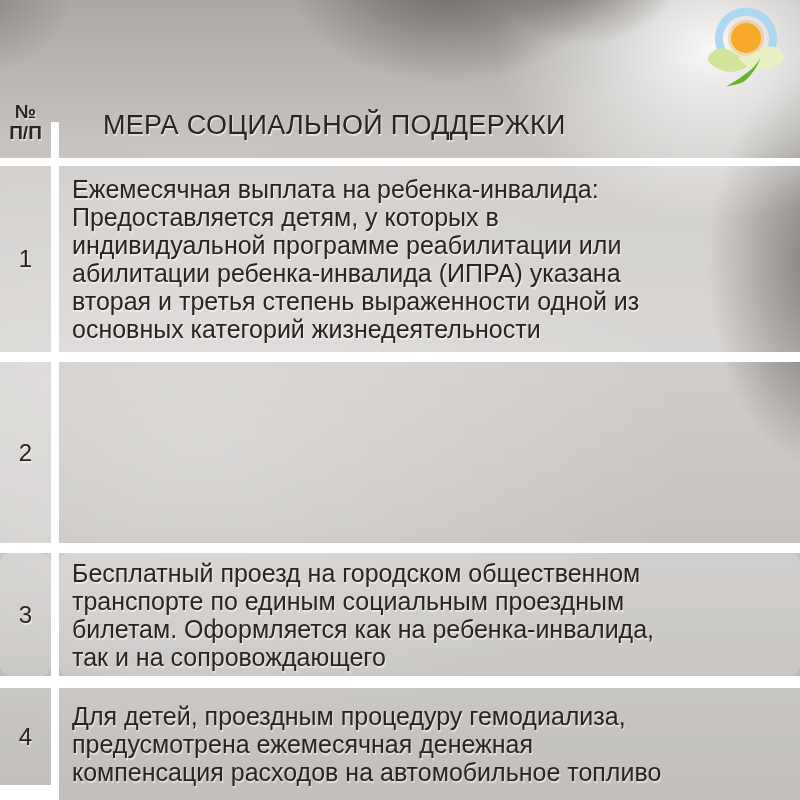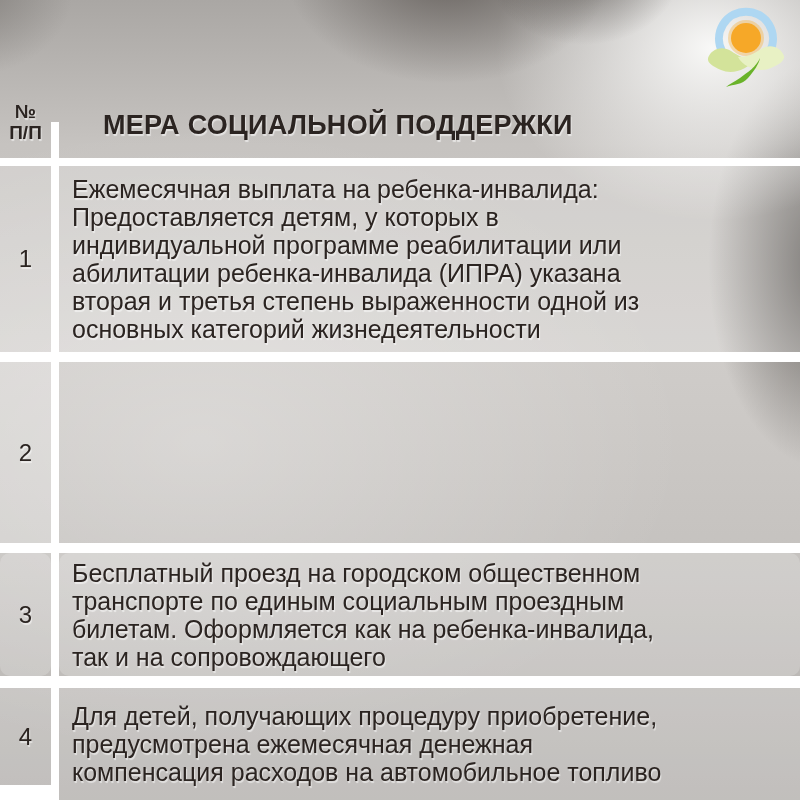--- a/index.html
+++ b/index.html
@@ -23,21 +23,21 @@
   .r2 { top:362px; height:181px; }
   .r3 { top:553px; height:123px;border-radius:10px; }
   .r4 { top:688px; height:112px; }
   .num.r4 { height:97px; }
   .hdr-num { position:absolute; left:0; top:92px; width:51px; height:66px; box-sizing:border-box;
              display:flex; flex-direction:column; justify-content:flex-end; align-items:center;
              padding-bottom:15px; text-align:center; color:#2b2421; font-weight:700;
              font-size:19px; line-height:21px; white-space:pre-line;
              text-shadow:1px 2px 1px rgba(255,255,255,0.55); }
   .hdr-title { position:absolute; left:59px; top:92px; width:741px; height:66px; box-sizing:border-box;
-               display:flex; align-items:center; padding-left:44px; color:#2b2421; font-weight:700;
+               display:flex; align-items:center; padding-left:44px; color:#2b2421; font-weight:400;
                font-size:27px; letter-spacing:0.3px;
                text-shadow:1px 2px 1px rgba(255,255,255,0.55); }
   .line { position:absolute; background:#ffffff; }
   .vline { left:51px; top:122px; width:8px; height:678px; }
   .h0 { left:0; top:158px; width:800px; height:8px; }
   .g1 { left:0; top:352px; width:800px; height:10px; }
   .g2 { left:0; top:543px; width:800px; height:10px; }
   .g3 { left:0; top:676px; width:800px; height:12px; }
   .numfoot { left:0; top:785px; width:51px; height:15px; }
   .logo { position:absolute; left:698px; top:2px; width:96px; height:96px; }
@@ -77,17 +77,17 @@
 
   <div class="cell num r2">2</div>
 
   <div class="cell num r3">3</div>
   <div class="cell txt r3">Бесплатный проезд на городском общественном
 транспорте по единым социальным проездным
 билетам. Оформляется как на ребенка-инвалида,
 так и на сопровождающего</div>
 
   <div class="cell num r4">4</div>
-  <div class="cell txt r4">Для детей, получающих процедуру приобретение,
+  <div class="cell txt r4">Для детей, проездным процедуру гемодиализа,
 предусмотрена ежемесячная денежная
 компенсация расходов на автомобильное топливо</div>
 
 </div>
 
 </body></html>

